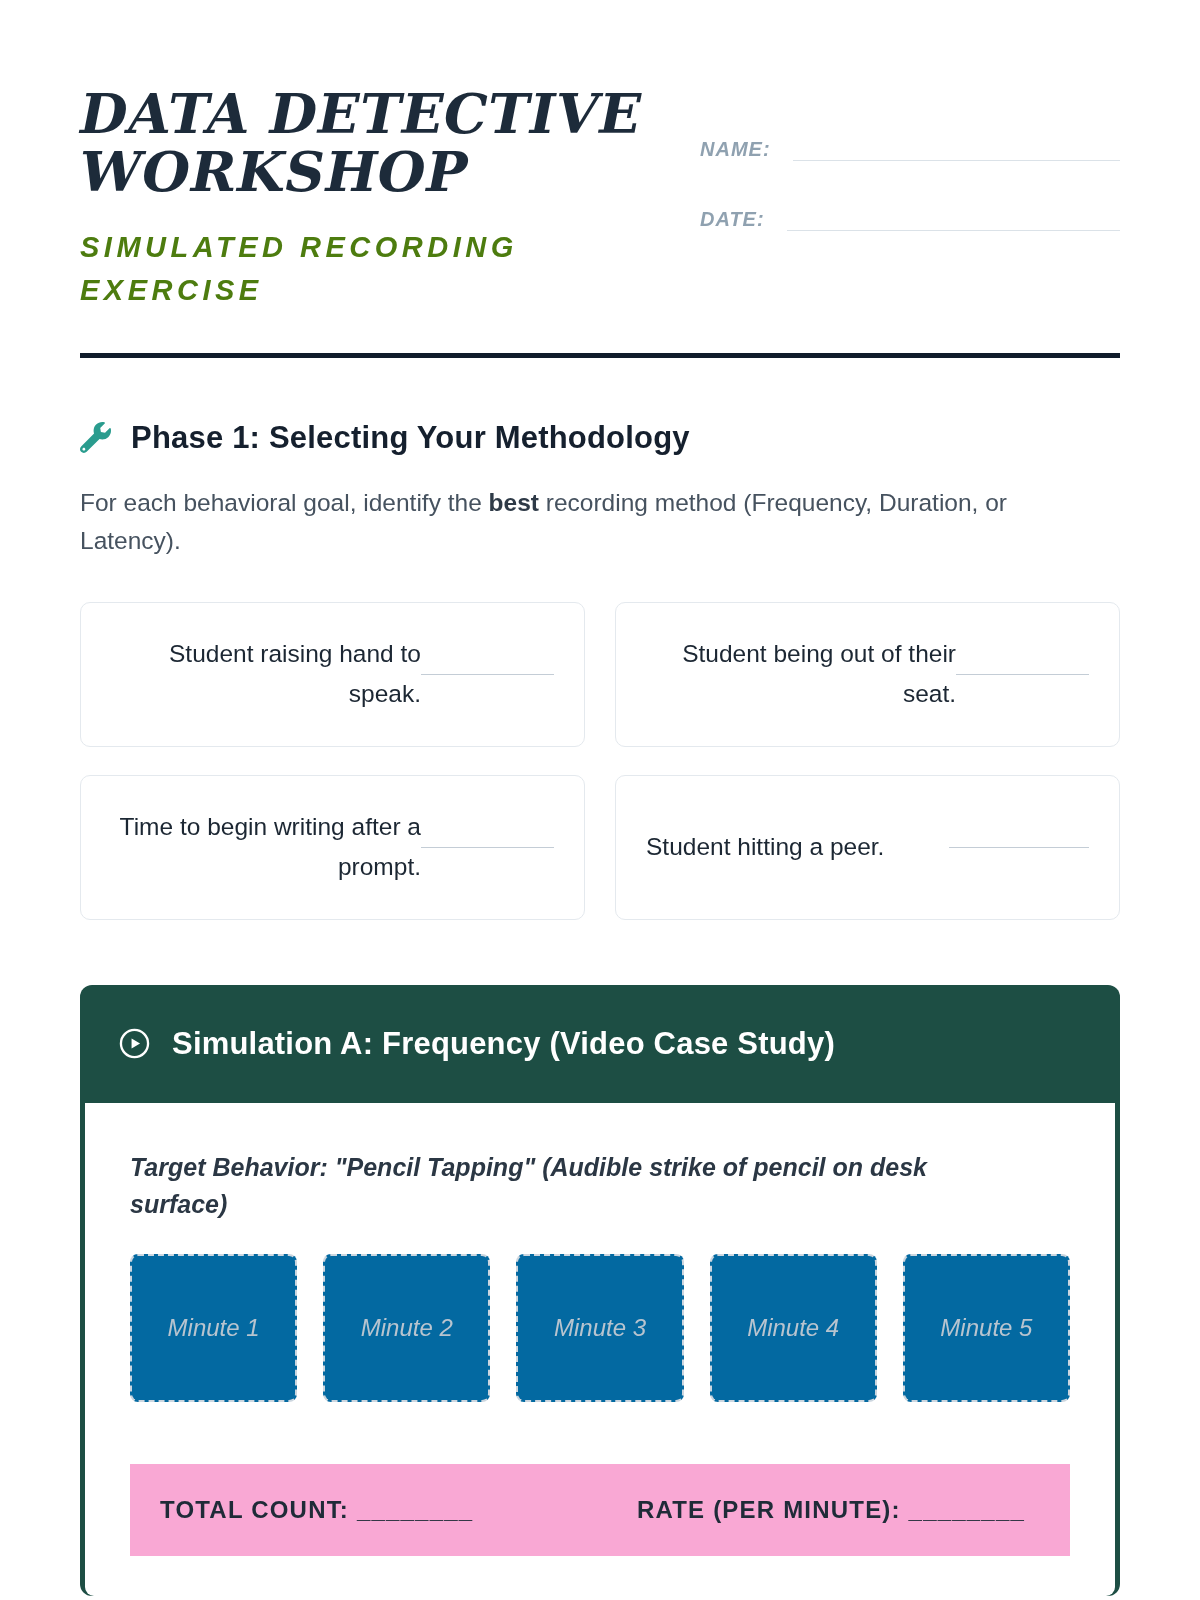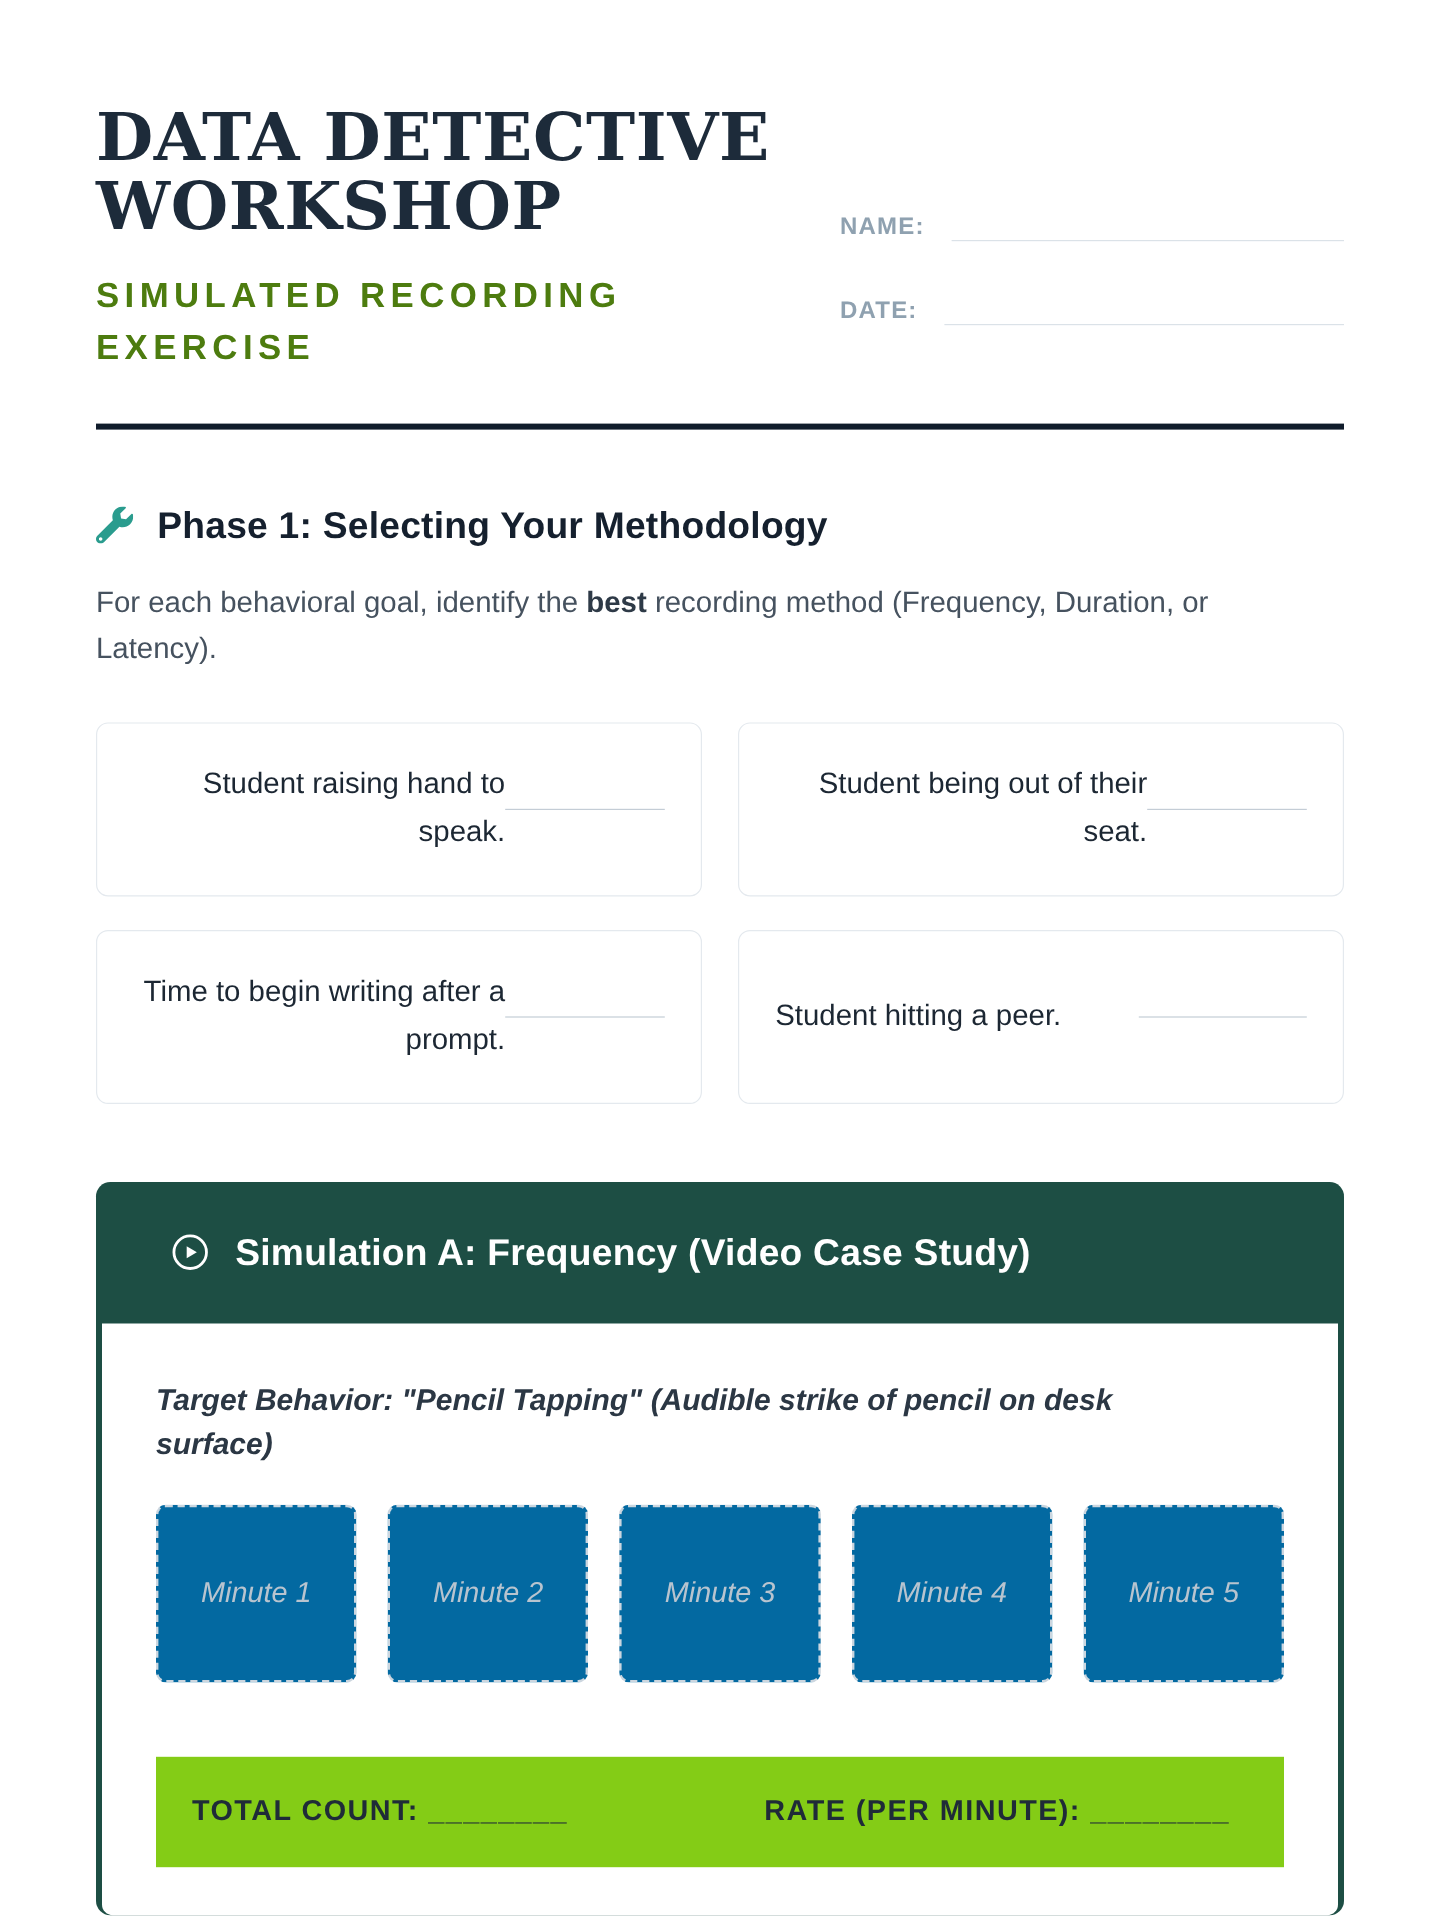--- a/index.html
+++ b/index.html
@@ -1,21 +1,21 @@
 <!DOCTYPE html>
 <html><head>
 <meta charset="utf-8">
 <style>
   * { margin:0; padding:0; box-sizing:border-box; }
   html,body { width:1200px; height:1600px; overflow:hidden; background:#ffffff; }
   body { font-family:"Liberation Sans","DejaVu Sans",sans-serif; color:#1c2733; }
   .page { padding:85px 80px 0 80px; }
 
   
-  .header { display:flex; align-items:flex-end; }
+  .header { display:flex; align-items:center;font-style:italic; }
   .title-block { flex:1; }
   .page-title {
     font-family:"DejaVu Serif","Liberation Serif",serif;
     font-weight:700; font-size:55px; line-height:1.06;
     color:#1d2b3a; max-width:600px; letter-spacing:0.5px;
   }
   .page-subtitle {
     margin-top:24px; font-size:29px; font-weight:700;
     letter-spacing:4.5px; color:#4d7c0f; max-width:500px; line-height:1.5;
   }
@@ -36,39 +36,39 @@
   .card-grid { margin-top:42px; display:grid; grid-template-columns:1fr 1fr; gap:28px 30px; }
   .behavior-card {
     border:1.5px solid #e4e9ee; border-radius:10px;
     min-height:145px; padding:28px 30px; display:flex; align-items:center;
   }
   .behavior-text { font-size:24.5px; line-height:1.65; color:#1c2733; max-width:310px;text-align:right; }
   .answer-blank { margin-left:auto; width:140px; border-bottom:1.5px solid #c4cdd6; height:2px; align-self:center; }
 
   
   .sim-panel { margin-top:65px; background:#1d4e44; border-radius:12px; }
-  .sim-header { display:flex; align-items:center; gap:20px; padding:41px 61px; }
+  .sim-header { display:flex; align-items:center; gap:20px; padding:41px 37px; }
   .sim-header .icon { width:35px; height:35px; flex:0 0 auto; }
   .sim-header h3 { color:#ffffff; font-size:31px; font-weight:700; letter-spacing:0.2px; }
   .sim-body {
     background:#ffffff; margin:0 5px 5px 5px; border-radius:0 0 9px 9px;
     padding:46px 45px 40px 45px; min-height:490px;
   }
   .target-behavior {
     font-style:italic; font-weight:700; font-size:25px; line-height:1.5;
     color:#2b3744; max-width:900px;
   }
   .minute-grid { margin-top:30px; display:grid; grid-template-columns:repeat(5,1fr); gap:26px; }
   .minute-box {
     height:148px; border:2px dashed #ccd6df; border-radius:8px; background:#0369a1;
     display:flex; align-items:center; justify-content:center;
   }
   .minute-label { font-style:italic; font-size:24px; color:#b8c4cf; }
   .totals-bar {
-    margin-top:62px; background:#84cc16; padding:32px 45px 32px 30px;
+    margin-top:62px; background:#f9a8d4; padding:32px 45px 32px 30px;
     display:flex; justify-content:space-between; align-items:center;
   }
   .totals-bar span { font-size:24px; font-weight:700; letter-spacing:1.2px; color:#1f2b38; }
 </style>
 </head>
 <body>
 
 <div class="page">
 
   <div class="header">

